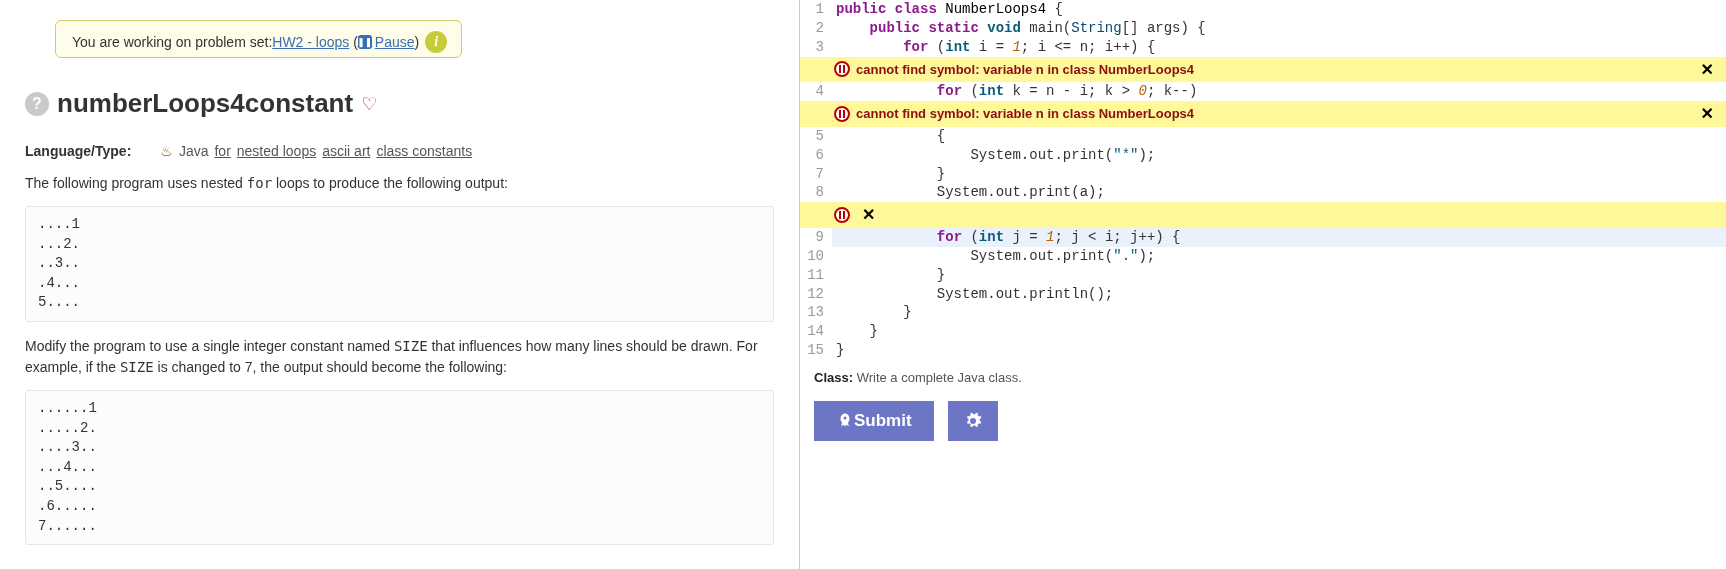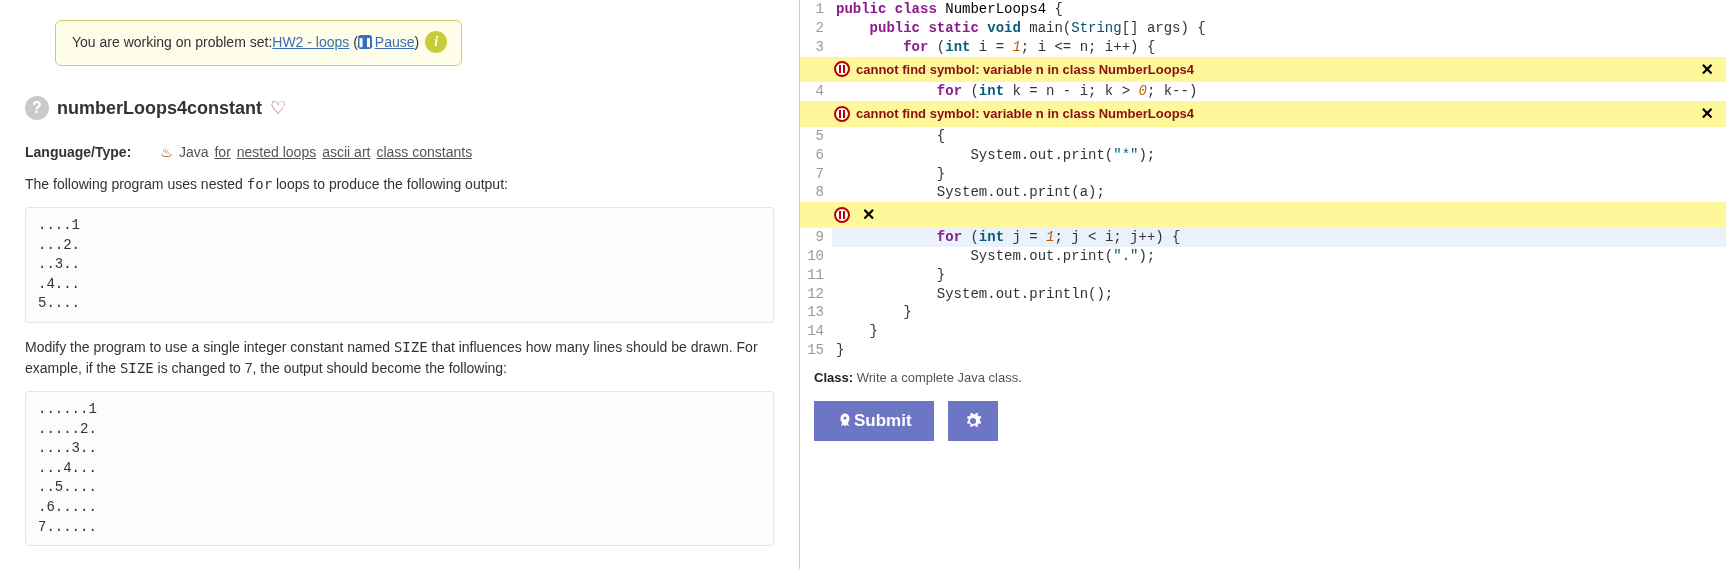--- a/index.html
+++ b/index.html
@@ -24,21 +24,21 @@
     display: flex;
     flex-direction: column;
     background: #fff;
   }
   .notice {
     display: inline-flex;
     align-items: center;
     background: #fdfde9;
     border: 1px solid #d4c86a;
     border-radius: 6px;
-    padding: 10px 14px 12px 16px;
+    padding: 10px 14px 4px 16px;
     margin: 0 12px 30px 30px;
     color: #333;
     position: relative;
     text-align: right;
   }
   .notice a { color: #3a6fb7; text-decoration: underline; }
   .pause-badge {
     display: inline-flex;
     align-items: center;
     gap: 3px;
@@ -65,21 +65,21 @@
     display: flex; align-items: center; gap: 8px;
     margin: 0 0 24px 0;
   }
   .q-icon {
     width: 24px; height: 24px; border-radius: 50%;
     background: #c9c9c9; color: #fff;
     display: inline-flex; align-items:center; justify-content:center;
     font-weight: bold; font-size: 16px;
   }
   .problem-title h1 {
-    font-size: 18px; font-weight: 600; margin: 0; color: #333;
+    font-size: 26px; font-weight: 600; margin: 0; color: #333;
   }
   .heart-icon {
     color: #b23a48; font-size: 18px; cursor: pointer;
   }
   .meta-row {
     display: flex; gap: 29px; align-items: baseline; margin-bottom: 14px;
   }
   .meta-label { font-weight: 600; }
   .meta-value { display: flex; gap: 6px; align-items: center; color: #555; }
   .meta-value .java-icon {

